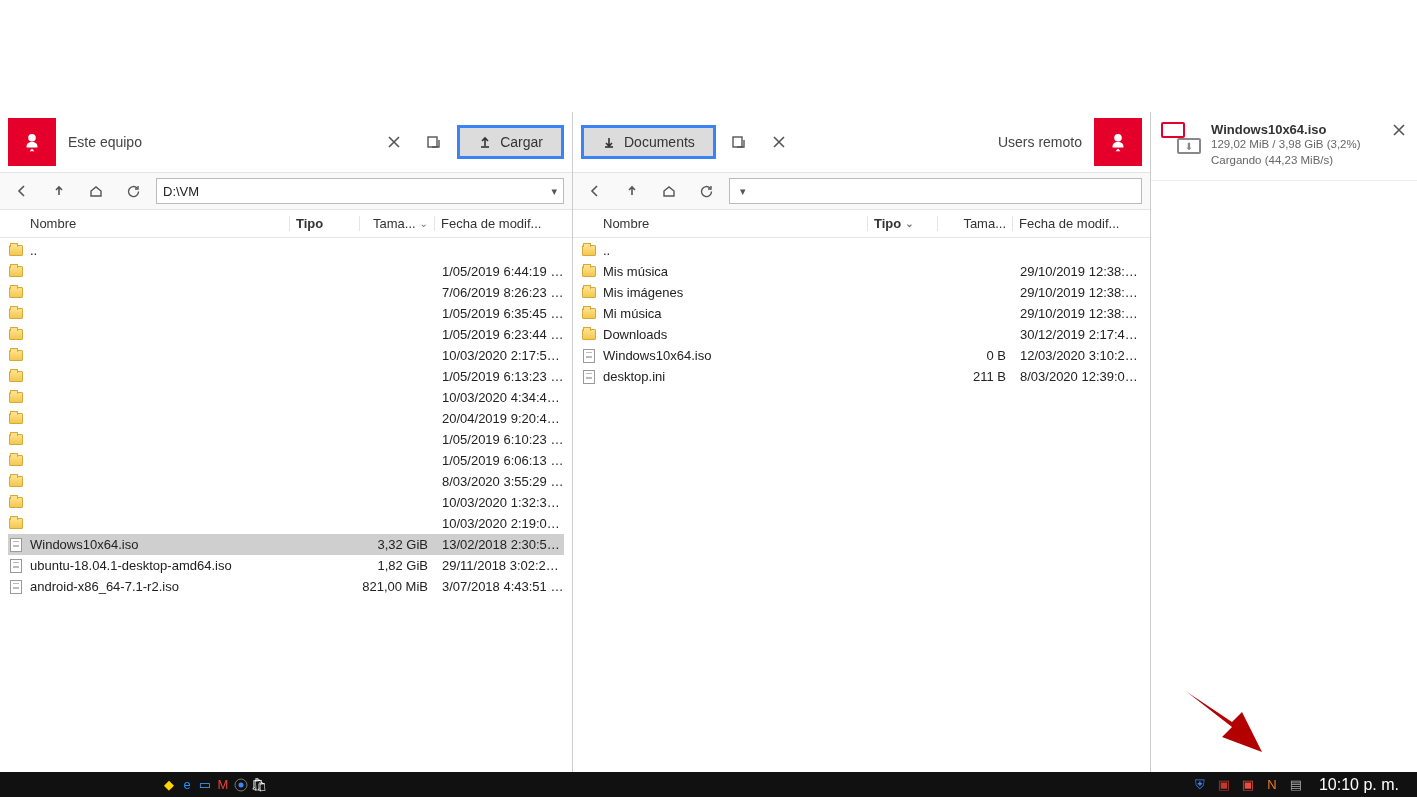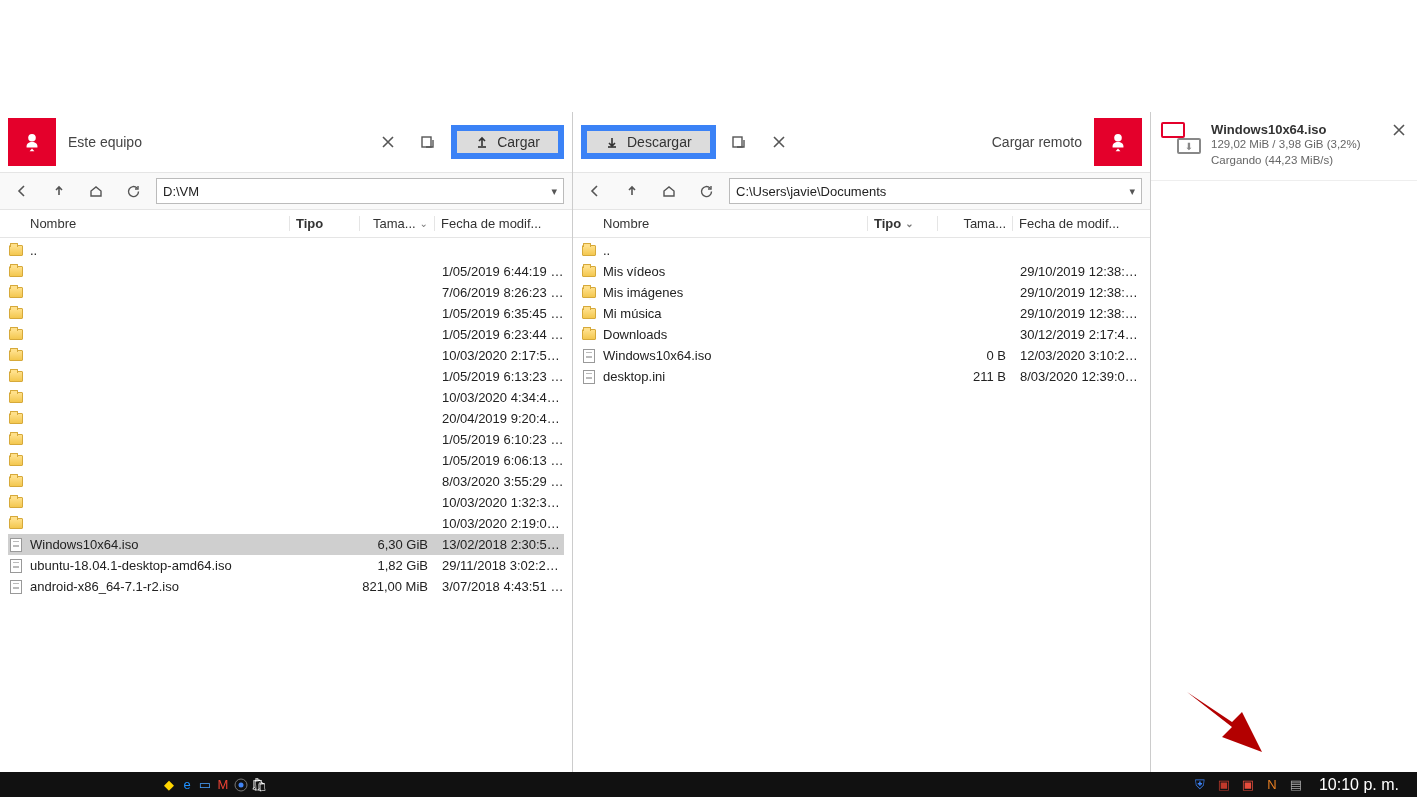--- a/index.html
+++ b/index.html
@@ -12,21 +12,21 @@
   .panel.right { width:578px; border-right:1px solid #ccc; }
   .transfer { flex:1; min-width:0; background:#fff; }
 
   
   .hdr { display:flex; align-items:center; height:60px; padding:0 8px; gap:6px; background:#fff; }
   .brand { width:48px; height:48px; background:#e4002b; display:flex; align-items:center; justify-content:center; color:#fff; }
   .brand.rightbrand { margin-left:auto; }
   .hdr .title { font-size:14px; color:#444; padding-left:6px; }
   .hdr .spacer { flex:1; }
   .iconbtn { width:34px; height:34px; display:flex; align-items:center; justify-content:center; cursor:pointer; color:#555; }
-  .actbtn { height:34px; padding:0 18px; background:#dcdcdc; border:6px solid #3b82f6; color:#333; display:flex; align-items:center; gap:8px; cursor:pointer; font-size:14px; }
+  .actbtn { height:34px; padding:0 18px; background:#dcdcdc; border:3px solid #3b82f6; color:#333; display:flex; align-items:center; gap:8px; cursor:pointer; font-size:14px; }
   .actbtn .ic { font-size:15px; }
 
   
   .navbar { display:flex; align-items:center; gap:9px; padding:4px 8px; background:#f9f9f9; border-top:1px solid #e5e5e5; border-bottom:1px solid #e5e5e5; height:38px; }
   .navicon { width:28px; height:28px; display:flex; align-items:center; justify-content:center; color:#555; cursor:pointer; }
   .pathbox { flex:1; display:flex; align-items:center; border:1px solid #bbb; background:#fff; height:26px; padding:0 6px; }
   .pathbox .path { flex:1; font-size:13px; color:#222; white-space:nowrap; overflow:hidden; text-overflow:ellipsis; }
   .pathbox .caret { color:#555; font-size:11px; padding-left:4px; }
 
   
@@ -283,21 +283,21 @@
             <div class="type"></div>
             <div class="size"></div>
             <div class="date">10/03/2020 2:19:06 ...</div>
           </div>
           <div class="row sel">
             <div class="ic">
               <div class="file-ic"></div>
             </div>
             <div class="name">Windows10x64.iso</div>
             <div class="type"></div>
-            <div class="size">6,30 GiB</div>
+            <div class="size">3,32 GiB</div>
             <div class="date">13/02/2018 2:30:58 ...</div>
           </div>
           <div class="row">
             <div class="ic">
               <div class="file-ic"></div>
             </div>
             <div class="name">ubuntu-18.04.1-desktop-amd64.iso</div>
             <div class="type"></div>
             <div class="size">1,82 GiB</div>
             <div class="date">29/11/2018 3:02:24 ...</div>
@@ -316,35 +316,35 @@
 
     <div class="panel right">
       <div class="hdr">
         <div class="actbtn">
           <span class="ic">
             <svg width="14" height="14" viewBox="0 0 14 14">
                 <path d="M7 3v7M4 8l3 3 3-3" fill="none" stroke="#333" stroke-width="1.6"></path>
                 <path d="M3 12h8" stroke="#333" stroke-width="1.6"></path>
               </svg>
           </span>
-          <span>Descargar</span>
+          <span>Documents</span>
         </div>
         <div class="iconbtn">
             <svg width="16" height="16" viewBox="0 0 16 16">
               <rect x="2" y="3" width="9" height="10" fill="none" stroke="#555" stroke-width="1.4"></rect>
               <path d="M13 6v7H6" fill="none" stroke="#555" stroke-width="1.4"></path>
             </svg>
           </div>
         <div class="iconbtn">
             <svg width="14" height="14" viewBox="0 0 14 14">
               <path d="M2 2l10 10M12 2L2 12" stroke="#555" stroke-width="1.6"></path>
             </svg>
           </div>
         <div class="spacer"></div>
-        <div class="title" style="padding-right:6px;">Cargar remoto</div>
+        <div class="title" style="padding-right:6px;">Users remoto</div>
         <div class="brand rightbrand">
           <svg width="26" height="26" viewBox="0 0 24 24">
               <circle cx="12" cy="8" r="3.5" fill="#fff"></circle>
               <path d="M12 12c-3 0-5 1.5-5 4v1h10v-1c0-2.5-2-4-5-4z" fill="#fff"></path>
               <path d="M12 18l-2.2 2.6h4.4L12 18z" fill="#fff"></path>
             </svg>
         </div>
       </div>
 
       <div class="navbar">
@@ -363,21 +363,20 @@
               <path d="M2 7l5-4 5 4v5H2z" fill="none" stroke="#555" stroke-width="1.4"></path>
             </svg>
           </div>
         <div class="navicon">
             <svg width="14" height="14" viewBox="0 0 14 14">
               <path d="M11 4a5 5 0 1 0 1.5 3.5" fill="none" stroke="#555" stroke-width="1.4"></path>
               <path d="M12 2v3h-3" fill="none" stroke="#555" stroke-width="1.4"></path>
             </svg>
           </div>
         <div class="pathbox">
-          <div class="path">C:\Users\javie\Documents</div>
           <div class="caret">▾</div>
         </div>
       </div>
 
       <div class="colhdr">
         <div class="col name">Nombre</div>
         <div class="col type">
             <span>Tipo</span>
             <span class="hdrsort">⌄</span>
           </div>
@@ -392,21 +391,21 @@
             </div>
             <div class="name">..</div>
             <div class="type"></div>
             <div class="size"></div>
             <div class="date"></div>
           </div>
           <div class="row">
             <div class="ic">
               <div class="folder-ic"></div>
             </div>
-            <div class="name">Mis vídeos</div>
+            <div class="name">Mis música</div>
             <div class="type"></div>
             <div class="size"></div>
             <div class="date">29/10/2019 12:38:2...</div>
           </div>
           <div class="row">
             <div class="ic">
               <div class="folder-ic"></div>
             </div>
             <div class="name">Mis imágenes</div>
             <div class="type"></div>

